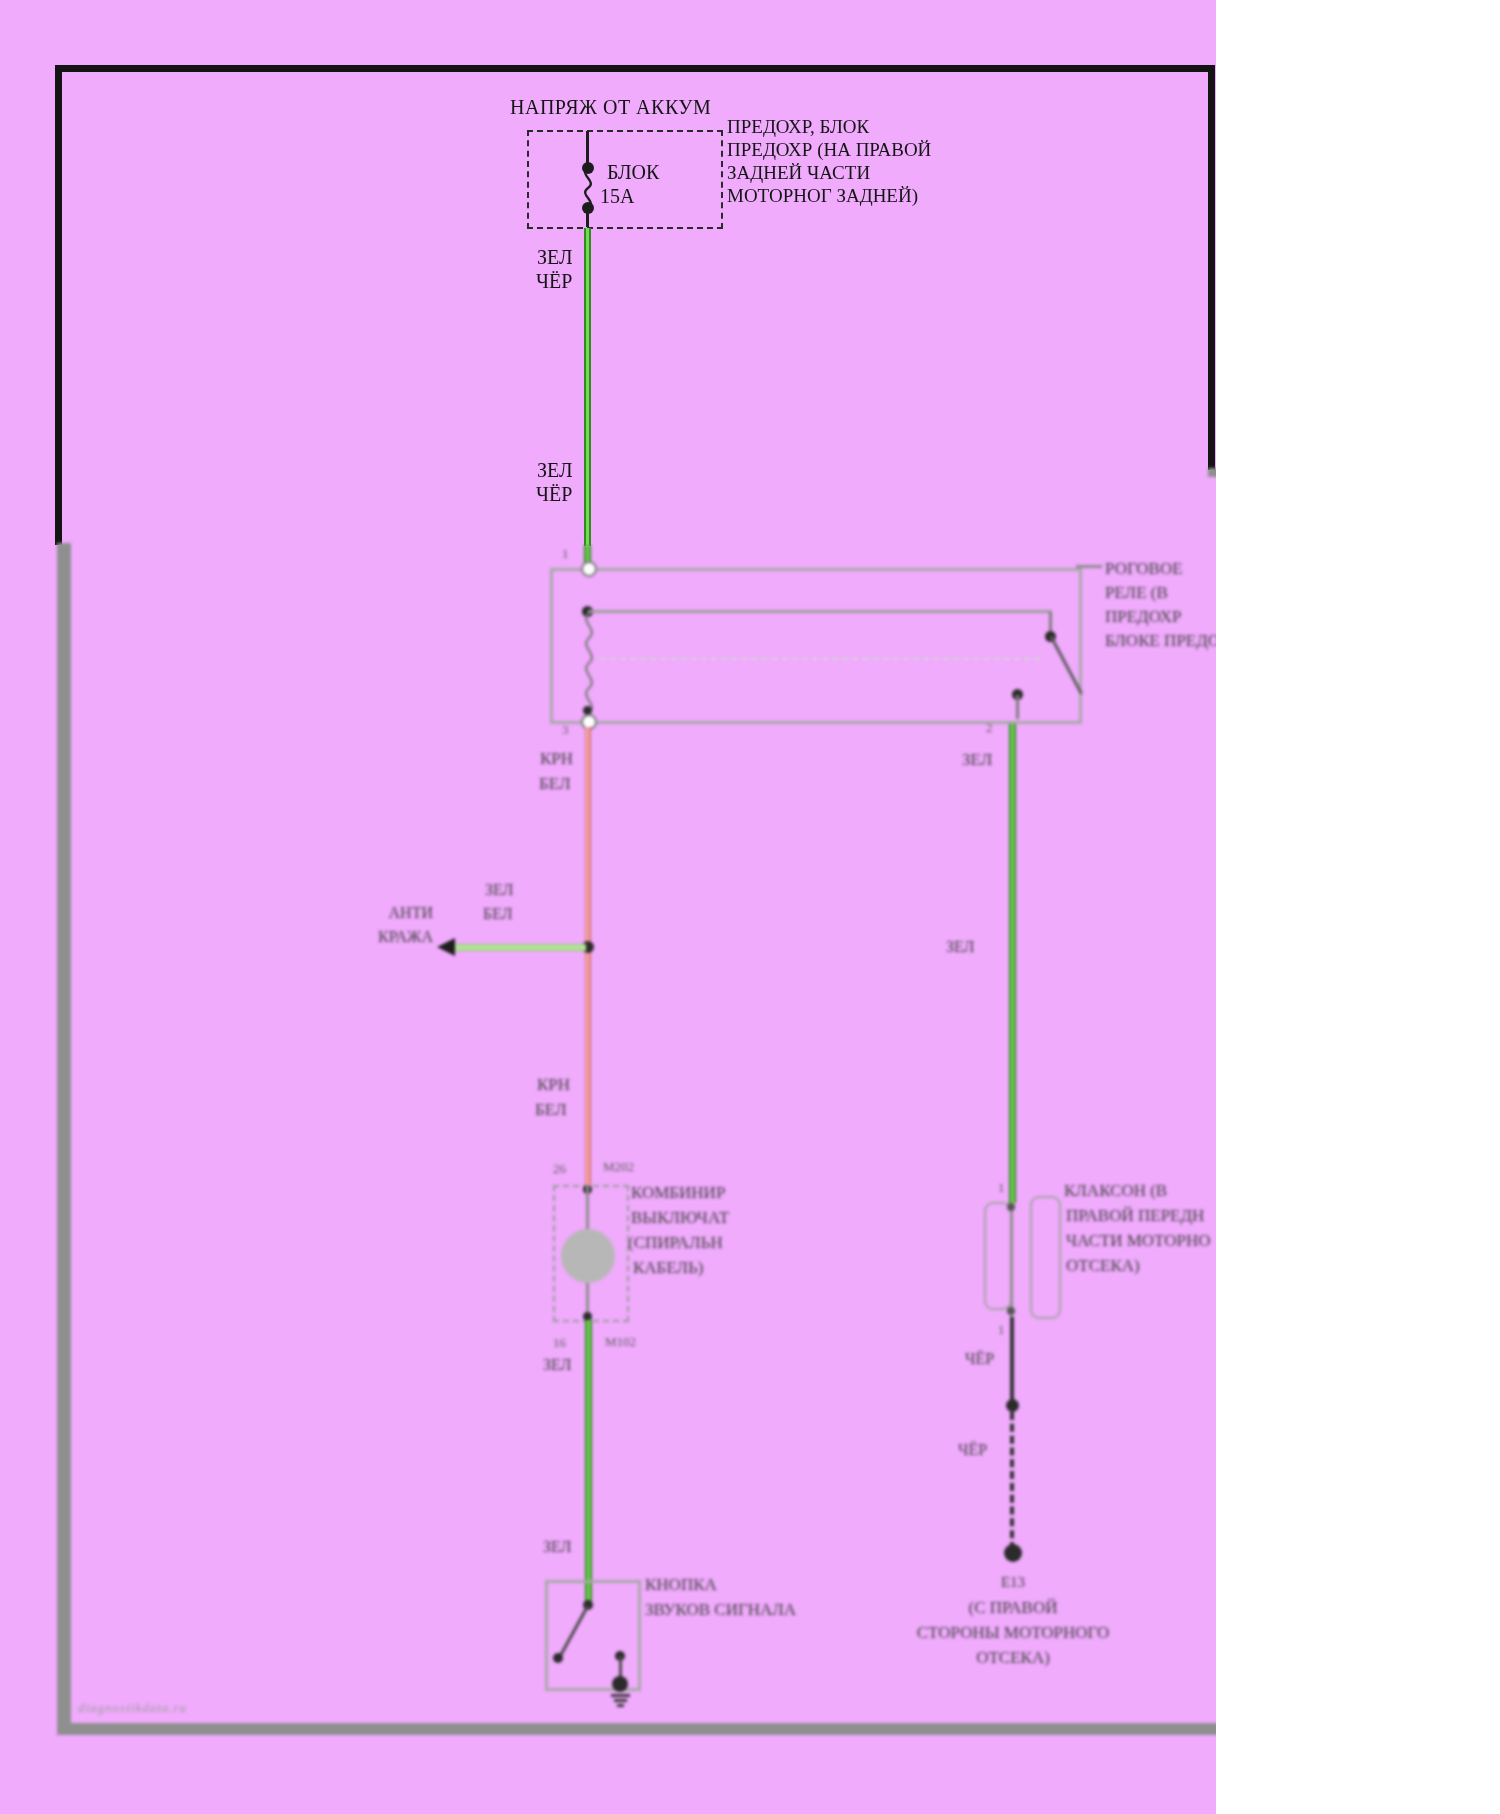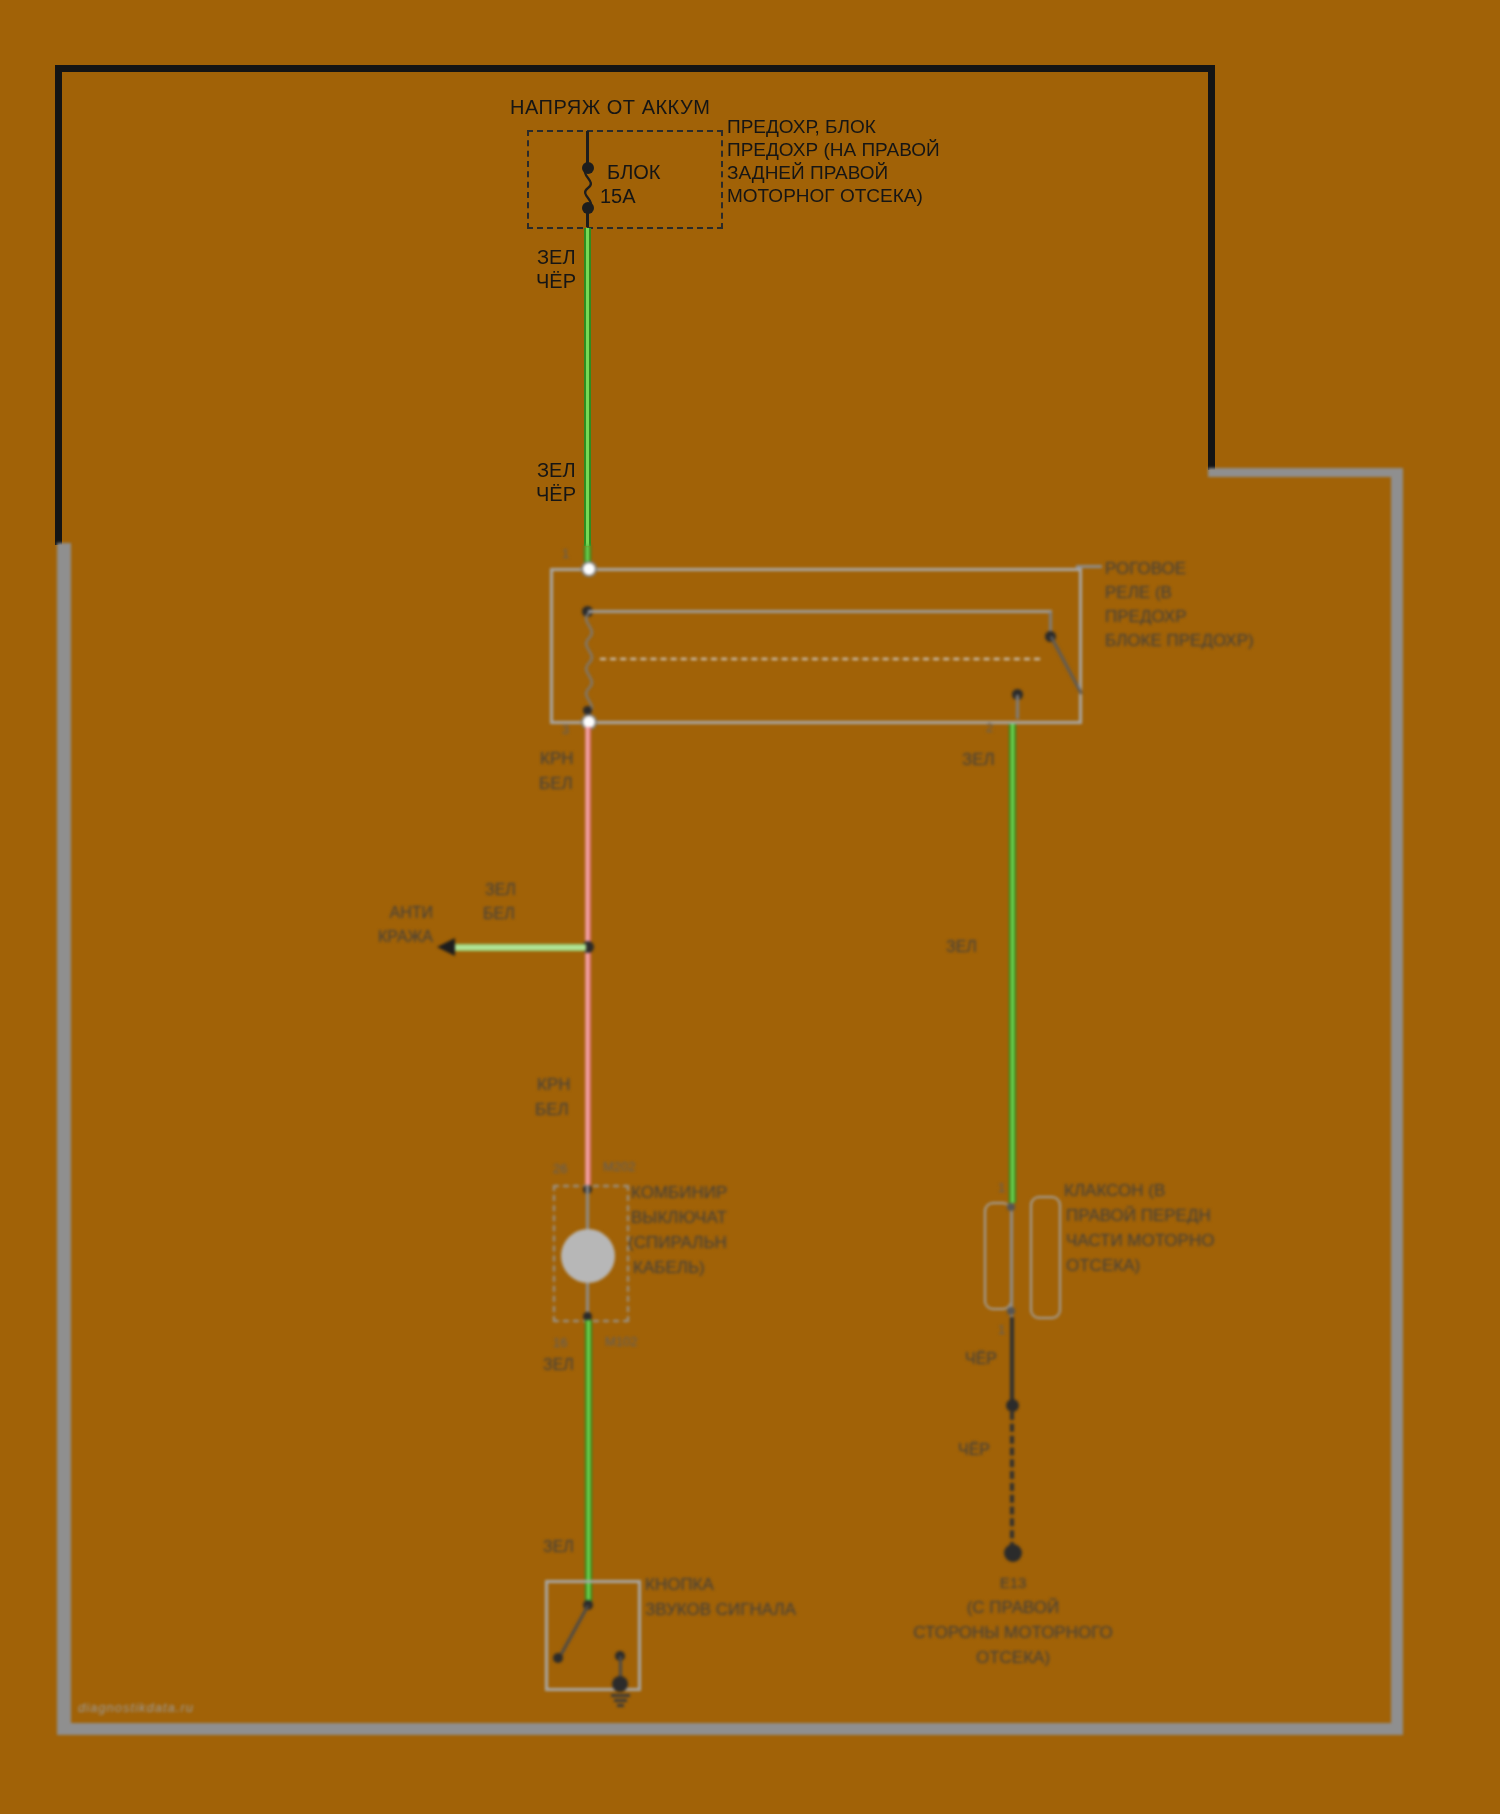--- a/index.html
+++ b/index.html
@@ -1,17 +1,17 @@
 <!DOCTYPE html>
 <html><head>
 <meta charset="utf-8">
 <style>
   html,body{margin:0;padding:0;background:#fff;}
-  .page{position:relative;width:1500px;height:1814px;background:#a16207;
-        font-family:Liberation Sans, sans-serif;overflow:hidden;}
+  .page{position:relative;width:1216px;height:1814px;background:#f0abfc;
+        font-family:Liberation Serif, serif;overflow:hidden;}
   .abs{position:absolute;}
   
   .lbl{position:absolute;font-size:20px;color:#151515;line-height:1.1;white-space:nowrap;}
   .frameB{position:absolute;background:#141414;}
   .dashbox{position:absolute;border:2.5px dashed #2a2a2a;}
   .dot{position:absolute;background:#1d1d1d;border-radius:50%;}
   .wgreen{position:absolute;width:6.5px;
      background:linear-gradient(90deg,#2f8c1f 0 1.5px,#76d955 1.5px 5px,#2f8c1f 5px);}
   
   .blurlayer{position:absolute;left:0;top:0;width:1500px;height:1814px;
@@ -53,22 +53,22 @@
   <svg class="abs" style="left:577px;top:167px;" width="22" height="44" viewBox="0 0 22 44">
     <path d="M11 1 C 1 8, 21 14, 11 21 C 1 28, 21 34, 11 41" fill="none" stroke="#1d1d1d" stroke-width="2.3"></path>
   </svg>
   <div class="dot" style="left:582px;top:202px;width:12px;height:12px;"></div>
   <div class="abs" style="left:586px;top:208px;width:2.5px;height:19px;background:#1d1d1d;"></div>
   <span class="lbl" style="left:607px;top:161px;">БЛОК</span>
   <span class="lbl" style="left:600px;top:185px;">15А</span>
 
   <span class="lbl" style="left:727px;top:117px;font-size:19px;">ПРЕДОХР, БЛОК</span>
   <span class="lbl" style="left:727px;top:140px;font-size:19px;">ПРЕДОХР (НА ПРАВОЙ</span>
-  <span class="lbl" style="left:727px;top:163px;font-size:19px;">ЗАДНЕЙ ПРАВОЙ</span>
-  <span class="lbl" style="left:727px;top:186px;font-size:19px;">МОТОРНОГ ОТСЕКА)</span>
+  <span class="lbl" style="left:727px;top:163px;font-size:19px;">ЗАДНЕЙ ЧАСТИ</span>
+  <span class="lbl" style="left:727px;top:186px;font-size:19px;">МОТОРНОГ ЗАДНЕЙ)</span>
 
   <span class="lbl" style="left:537px;top:246px;">ЗЕЛ</span>
   <span class="lbl" style="left:536px;top:270px;">ЧЁР</span>
   <span class="lbl" style="left:537px;top:459px;">ЗЕЛ</span>
   <span class="lbl" style="left:536px;top:483px;">ЧЁР</span>
 
   <div class="wgreen" style="left:584px;top:228px;height:318px;"></div>
 
   <div class="blurlayer">
 

